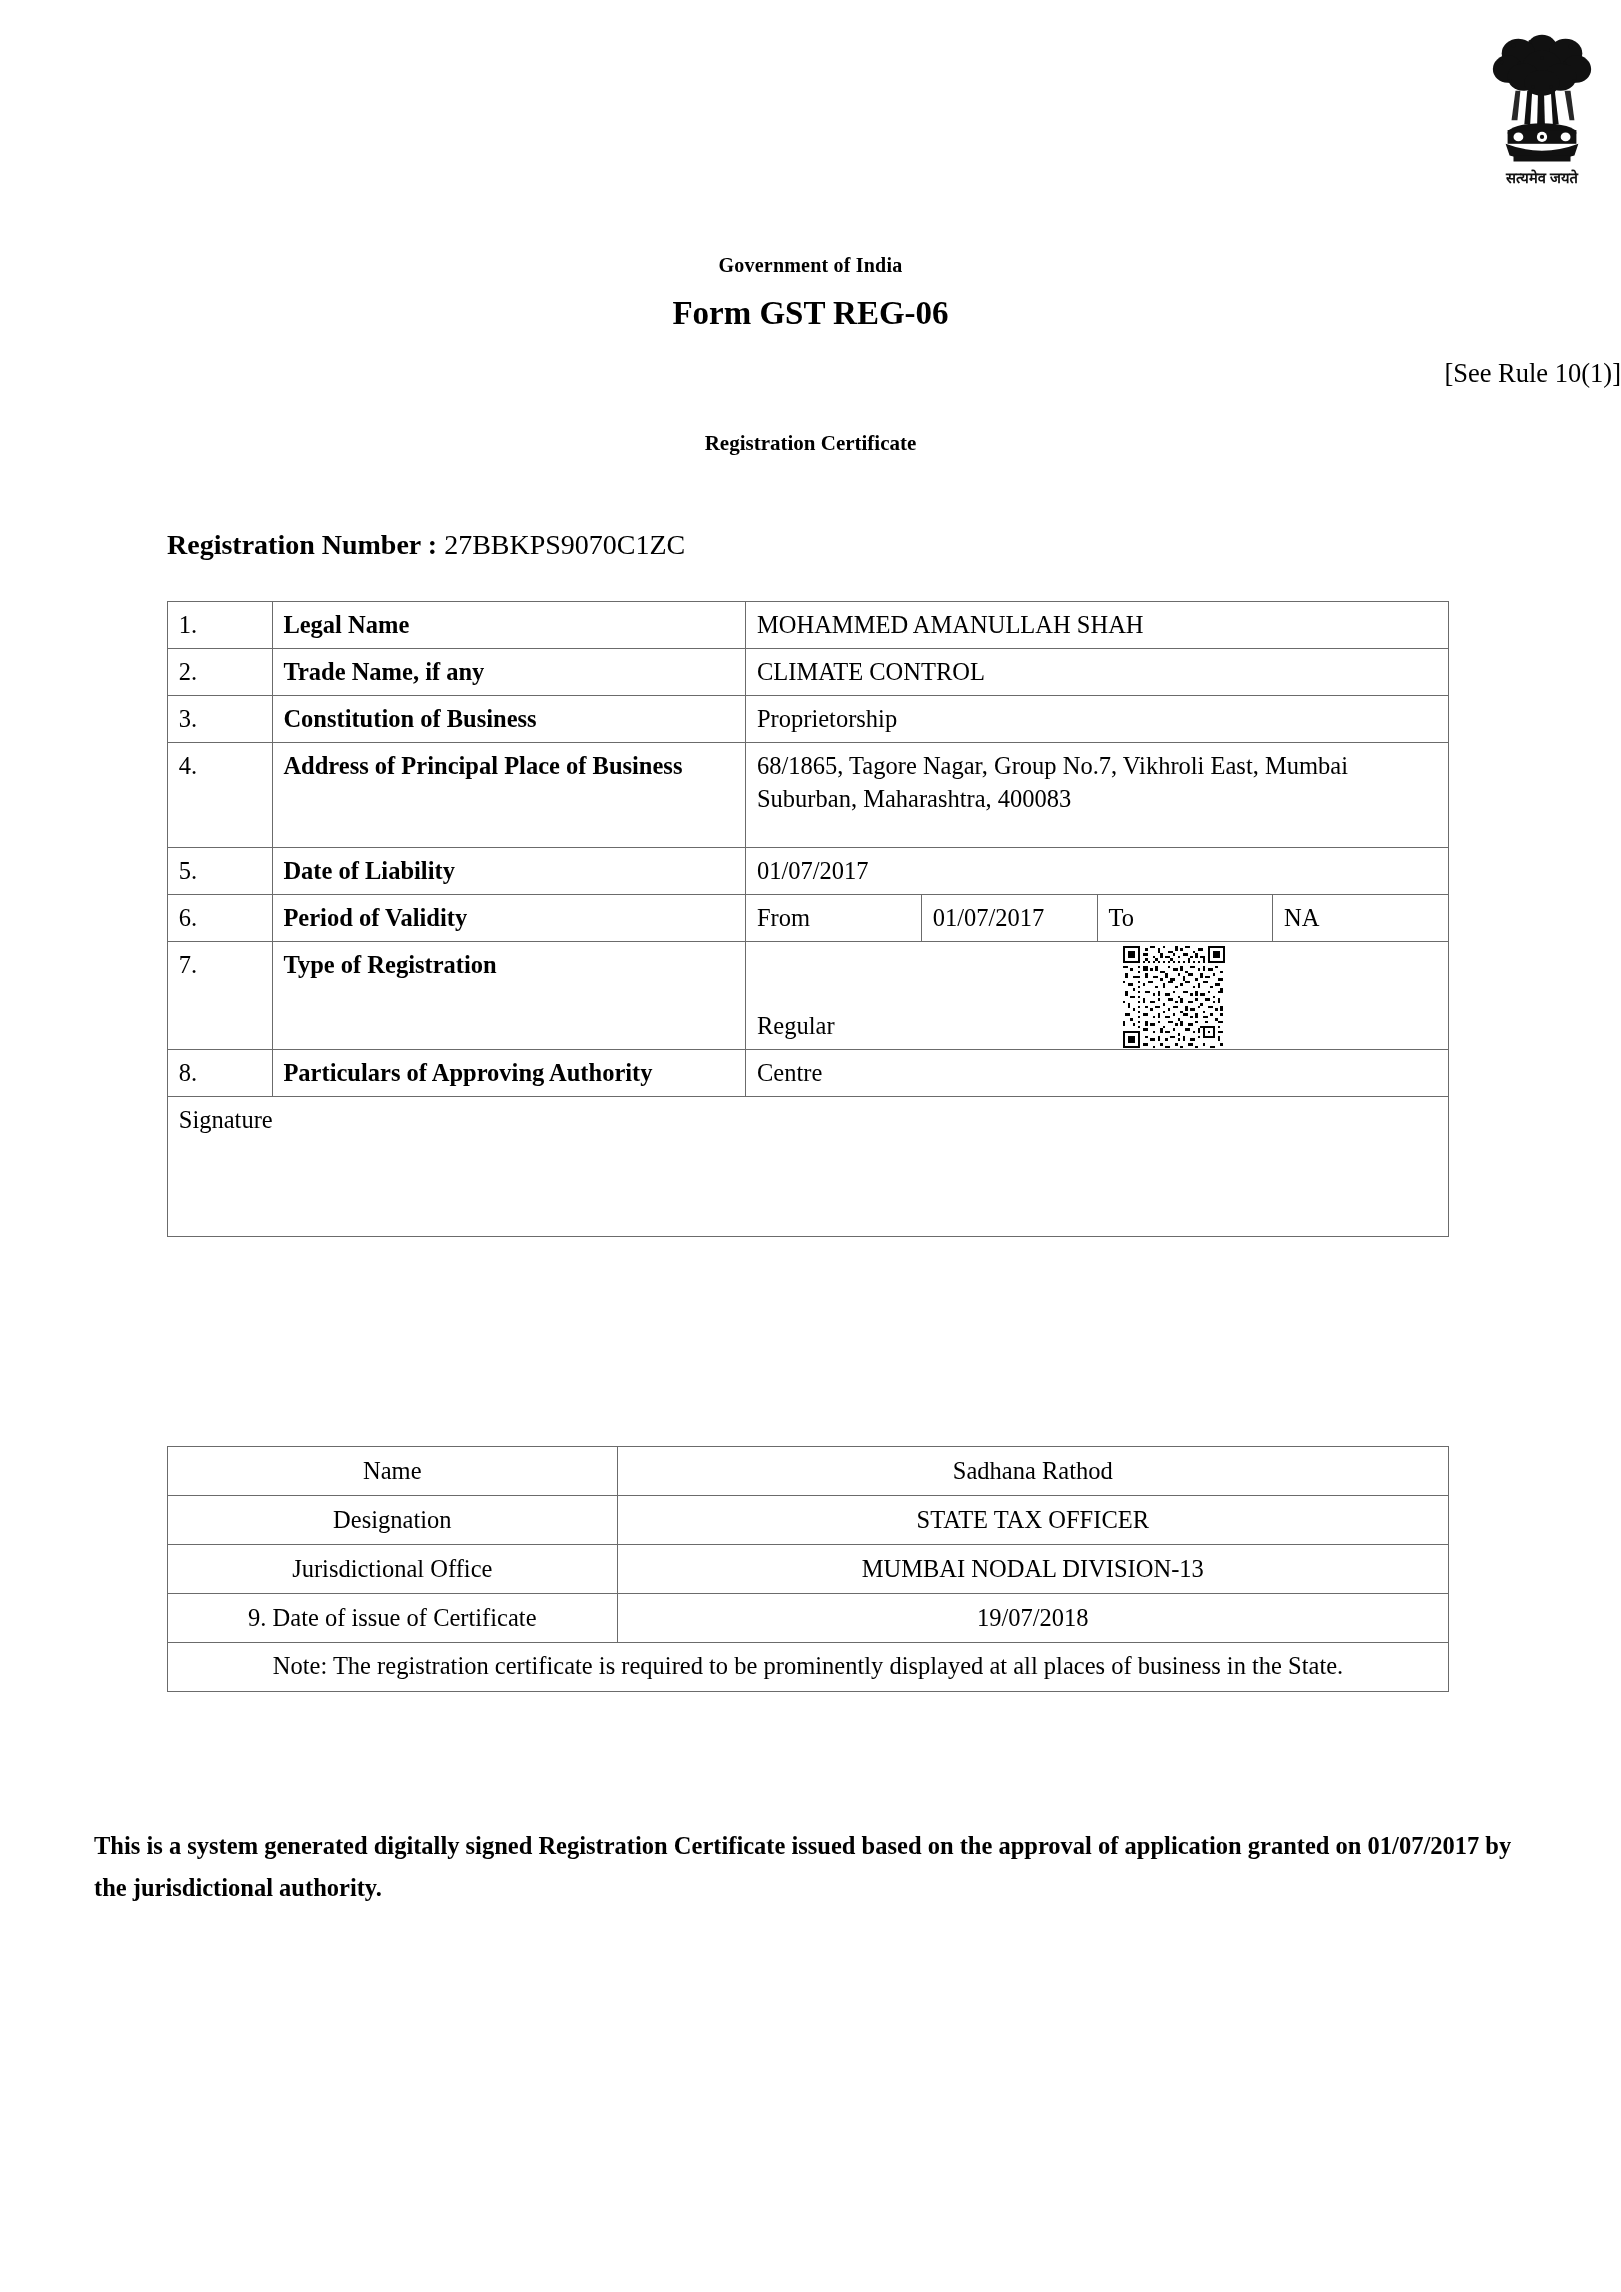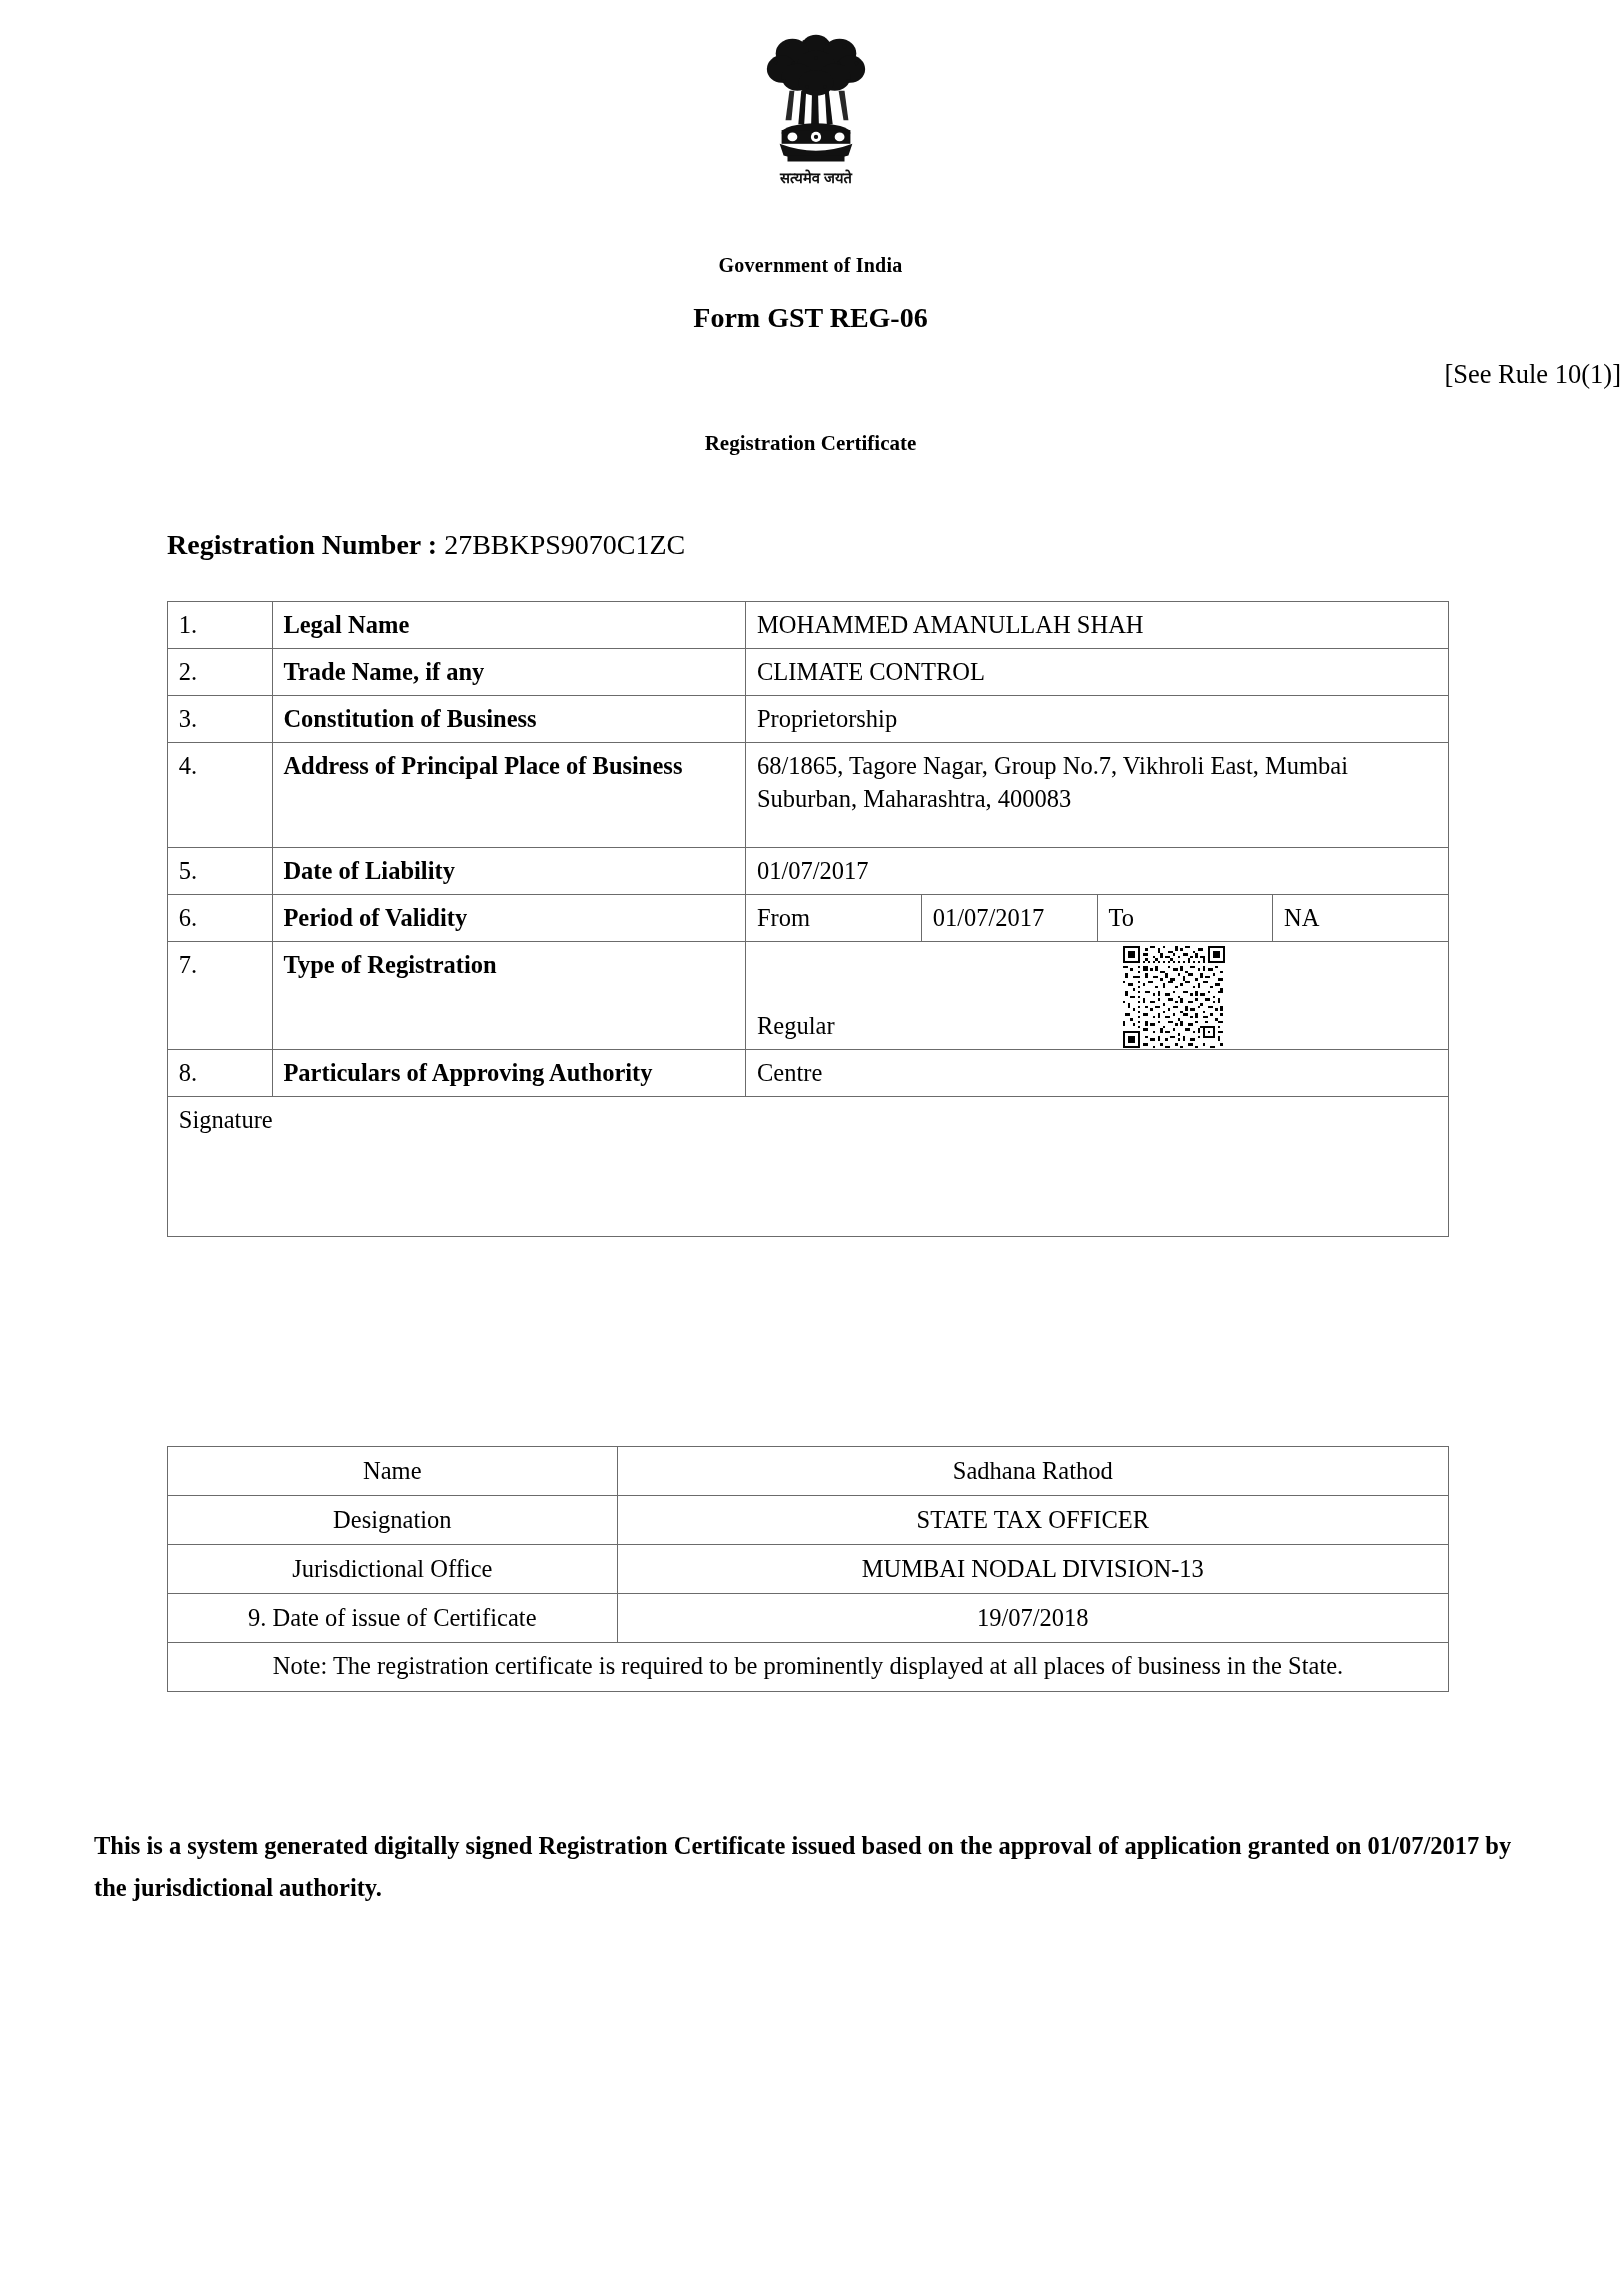--- a/index.html
+++ b/index.html
@@ -17,24 +17,24 @@
     width: 1621px;
     height: 2293px;
     margin: 0 auto;
     background: #ffffff;
     overflow: hidden;
   }
 
   
   .emblem-wrap {
     position: absolute;
-    left: 16px;
+    left: 1px;
     top: 17.6px;
     width: 1599px;
-    text-align: center;
+    text-align: right;
   }
   .emblem {
     display: inline-block;
     width: 116px;
     height: 172px;
     line-height: 0;
   }
   .emblem svg { display: block; }
 
   .title-block {
@@ -44,24 +44,24 @@
     width: 1621px;
     text-align: center;
   }
   .gov-line {
     font-size: 20px;
     font-weight: bold;
     letter-spacing: 0.2px;
     line-height: 1.28;
   }
   .form-line {
-    font-size: 28px;
+    font-size: 33px;
     font-weight: bold;
     line-height: 1.28;
-    margin-top: 21px;
+    margin-top: 13px;
   }
   .rule-line {
     font-size: 26.5px;
     line-height: 1.3;
     margin-top: 22px;
     text-align: right;
   }
   .cert-title {
     position: absolute;
     left: 0;

